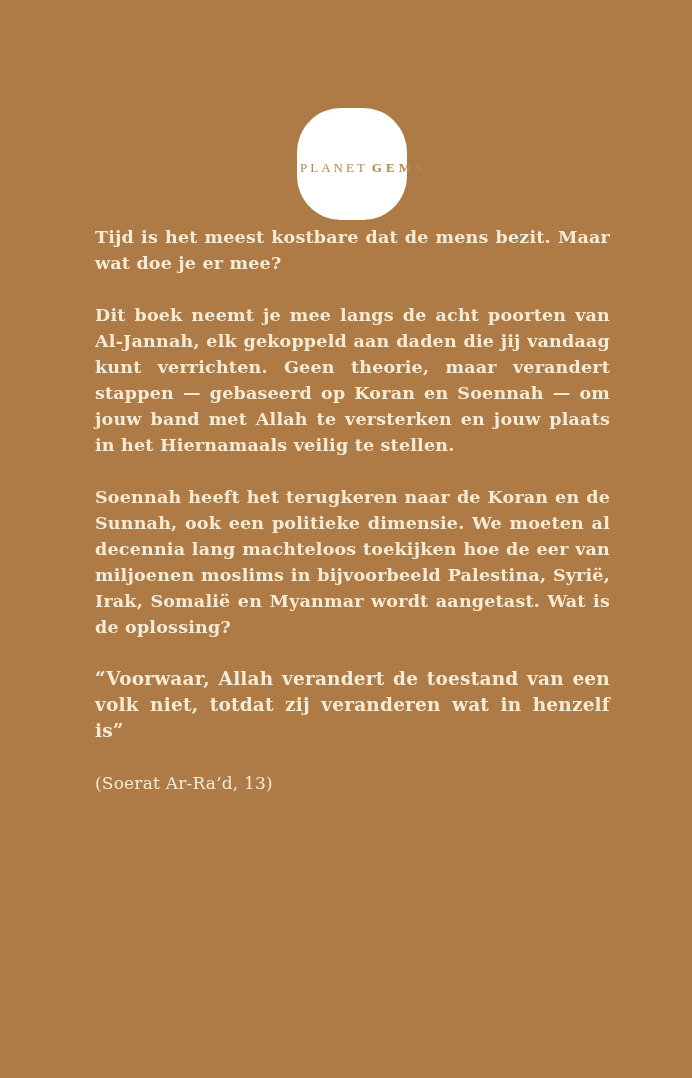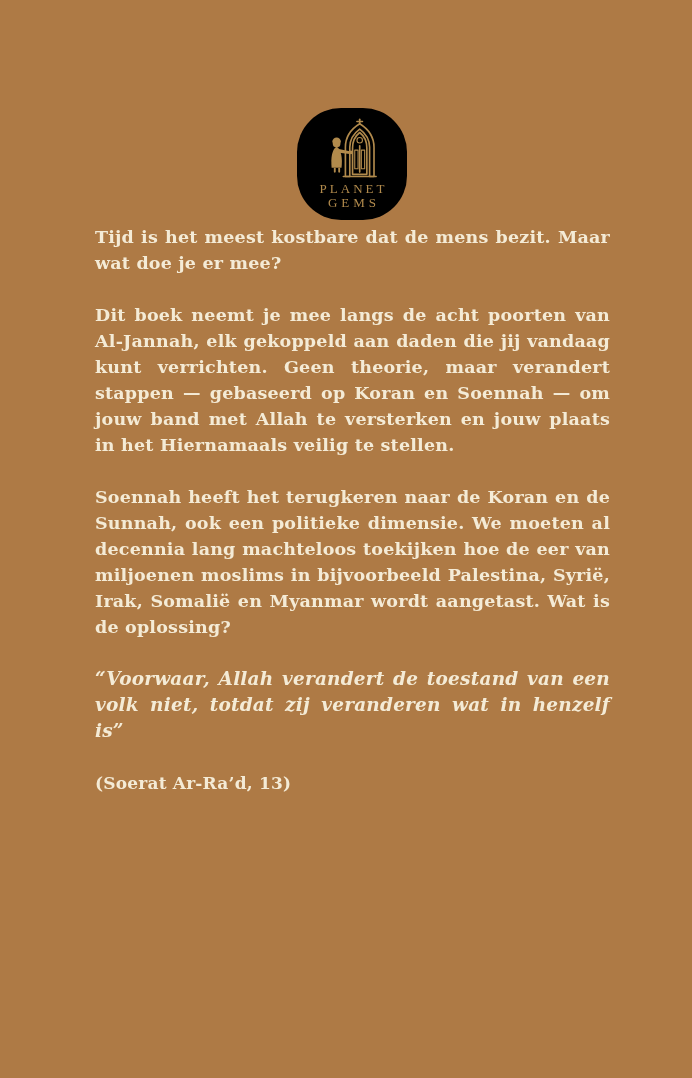--- a/index.html
+++ b/index.html
@@ -14,24 +14,24 @@
     background: #ae7a45;
     font-family: "DejaVu Serif", serif;
   }
   
   .logo {
     position: absolute;
     left: 297px;
     top: 108px;
     width: 110px;
     height: 112px;
-    background: #000000;
+    background: #ffffff;
     border-radius: 44px;
     display: flex;
-    flex-direction: column;
+    flex-direction: row;
     align-items: center;
     justify-content: flex-start;
     box-sizing: border-box;
     padding-top: 8px;
   }
   .logo-art {
     width: 72px;
     height: 66px;
     display: block;
   }
@@ -41,45 +41,45 @@
     font-size: 13px;
     line-height: 14px;
     letter-spacing: 3px;
     text-indent: 3px; 
     text-align: center;
     white-space: nowrap;
   }
   .logo-word.gems {
     letter-spacing: 4px;
     text-indent: 4px;
+    font-weight: bold;
   }
   
   .copy {
     position: absolute;
     left: 95px;
     top: 224px;
     width: 519px;
     color: #f4ebd6;
     font-size: 17.5px;
     line-height: 26px;
     font-weight: bold;
     text-align: justify;
     letter-spacing: 0.2px;
   }
   .copy p {
     margin: 0 4px 26px 0;
   }
   .quote {
-    font-style: italic;
     font-size: 18.5px;
     margin: 0;
   }
   .quote-source {
     font-style: normal;
-    font-weight: bold;
+    font-weight: normal;
     font-size: 17px;
     margin: 0 0 26px 0;
     text-align: left;
   }
   .closing {
     margin-bottom: 0;
   }
 </style>
 </head>
 <body>

